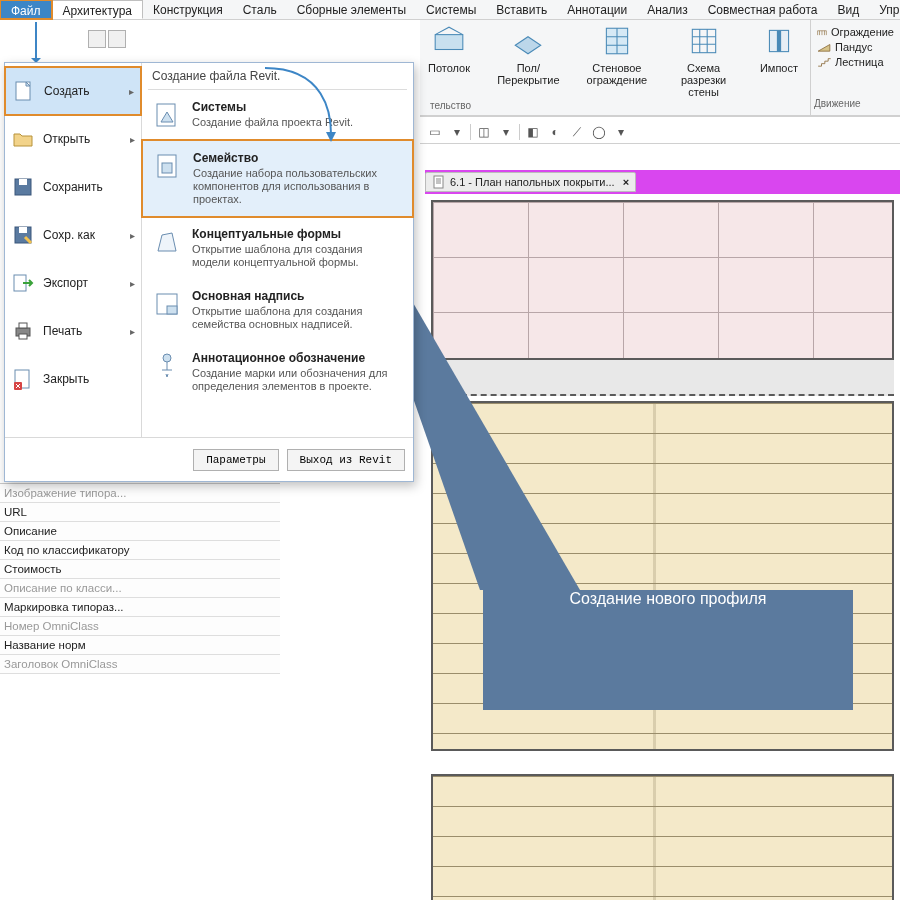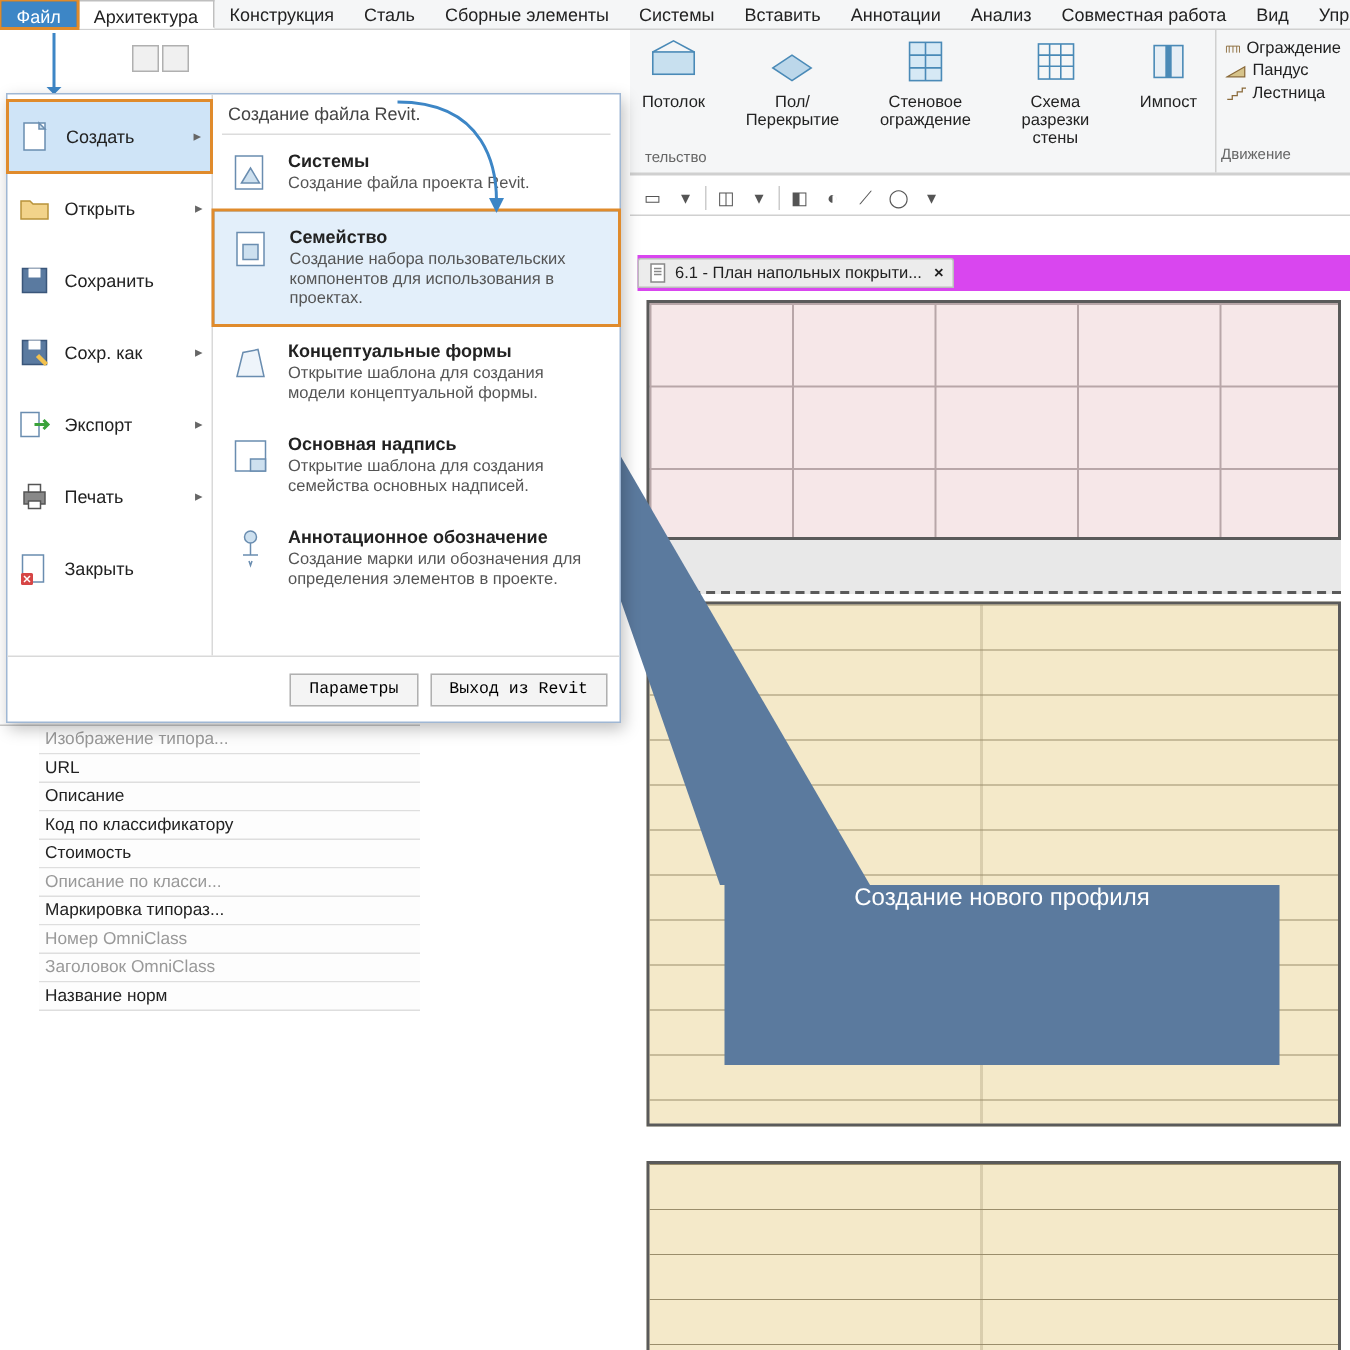--- a/index.html
+++ b/index.html
@@ -266,21 +266,20 @@
     width: 280px;
     border-top: 1px solid #c8c8c8;
     font-size: 11.5px;
   }
   .proplist .prow {
     display: flex; height: 19px; align-items: center;
     border-bottom: 1px solid #dedede;
     padding: 0 4px;
     background: #fdfdfd;
     cursor: default;
-    margin-left: 26px;
   }
   .proplist .prow .pname { flex: 0 0 200px; white-space: nowrap; overflow: hidden; text-overflow: ellipsis;}
   .proplist .prow.dimmed { color: #999; }
   .movepartial {
     position: absolute; left: 814px; top: 98px; font-size: 10px; color: #666;
   }
   .subhr { position:absolute; left:420px; right:0; top:116px; height:1px; background:#d0d0d0;}
   
   svg { display:block; }
 </style>
@@ -587,19 +586,19 @@
     </div>
   <div class="prow dimmed">
       <span class="pname">Описание по класси...</span>
     </div>
   <div class="prow">
       <span class="pname">Маркировка типораз...</span>
     </div>
   <div class="prow dimmed">
       <span class="pname">Номер OmniClass</span>
     </div>
+  <div class="prow">
+      <span class="pname">Название норм</span>
+    </div>
   <div class="prow dimmed">
       <span class="pname">Заголовок OmniClass</span>
     </div>
-  <div class="prow">
-      <span class="pname">Название норм</span>
-    </div>
 </div>
 
 </body></html>

